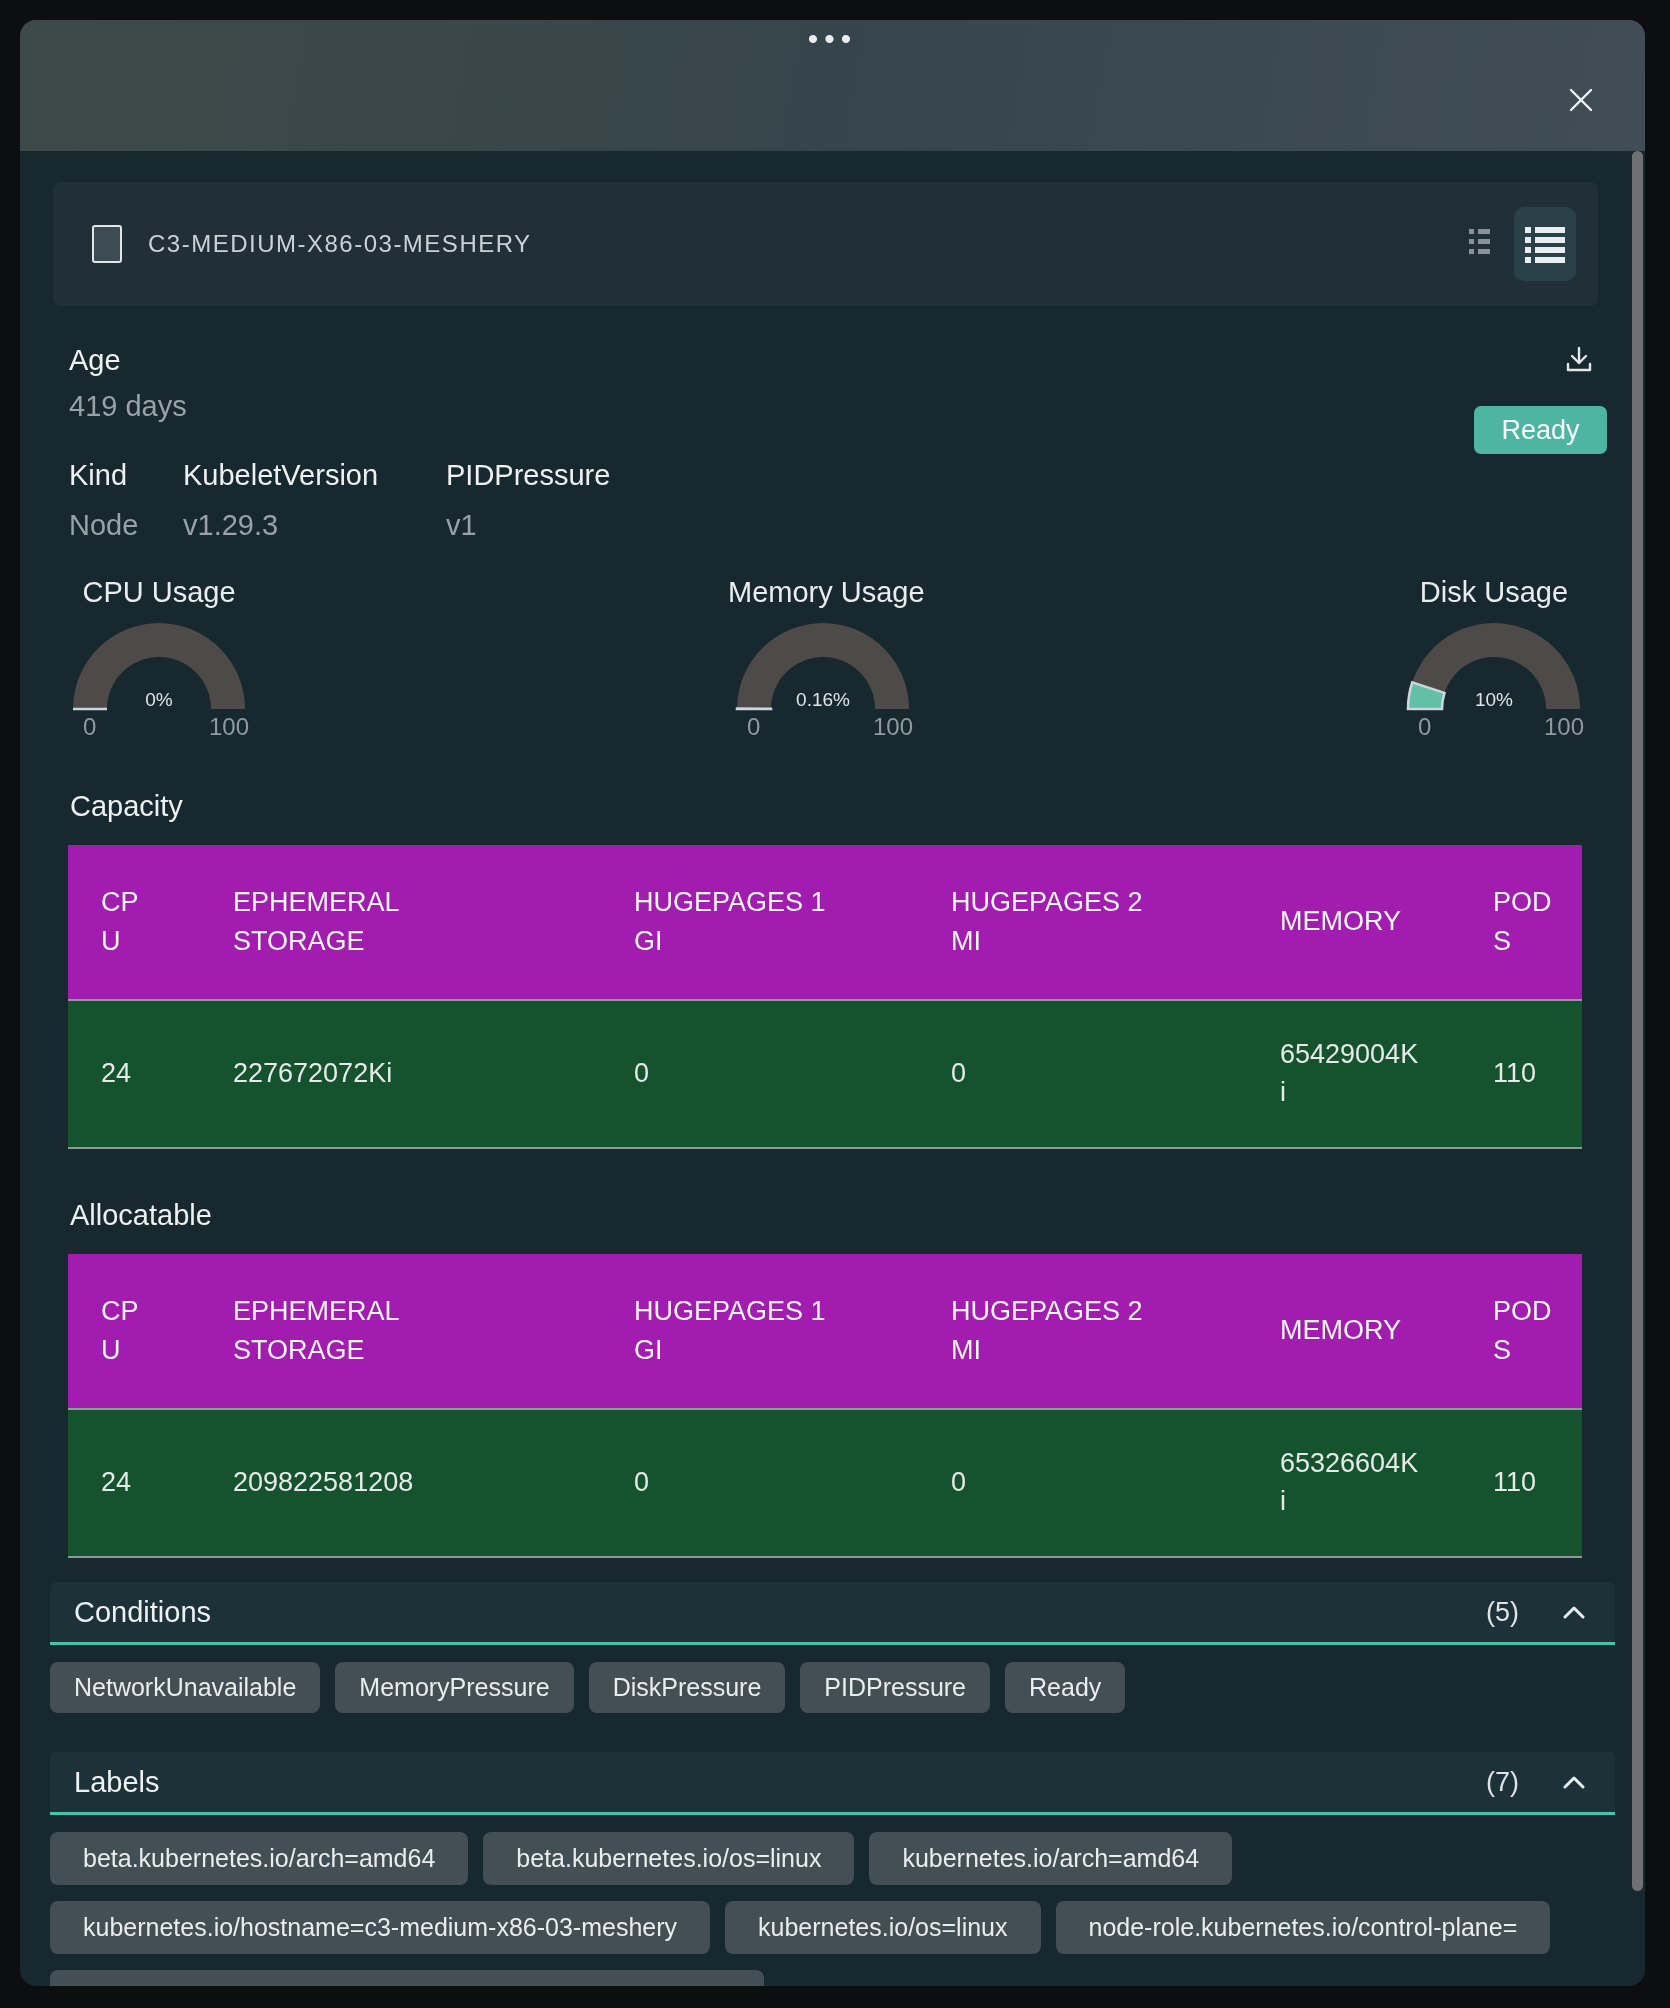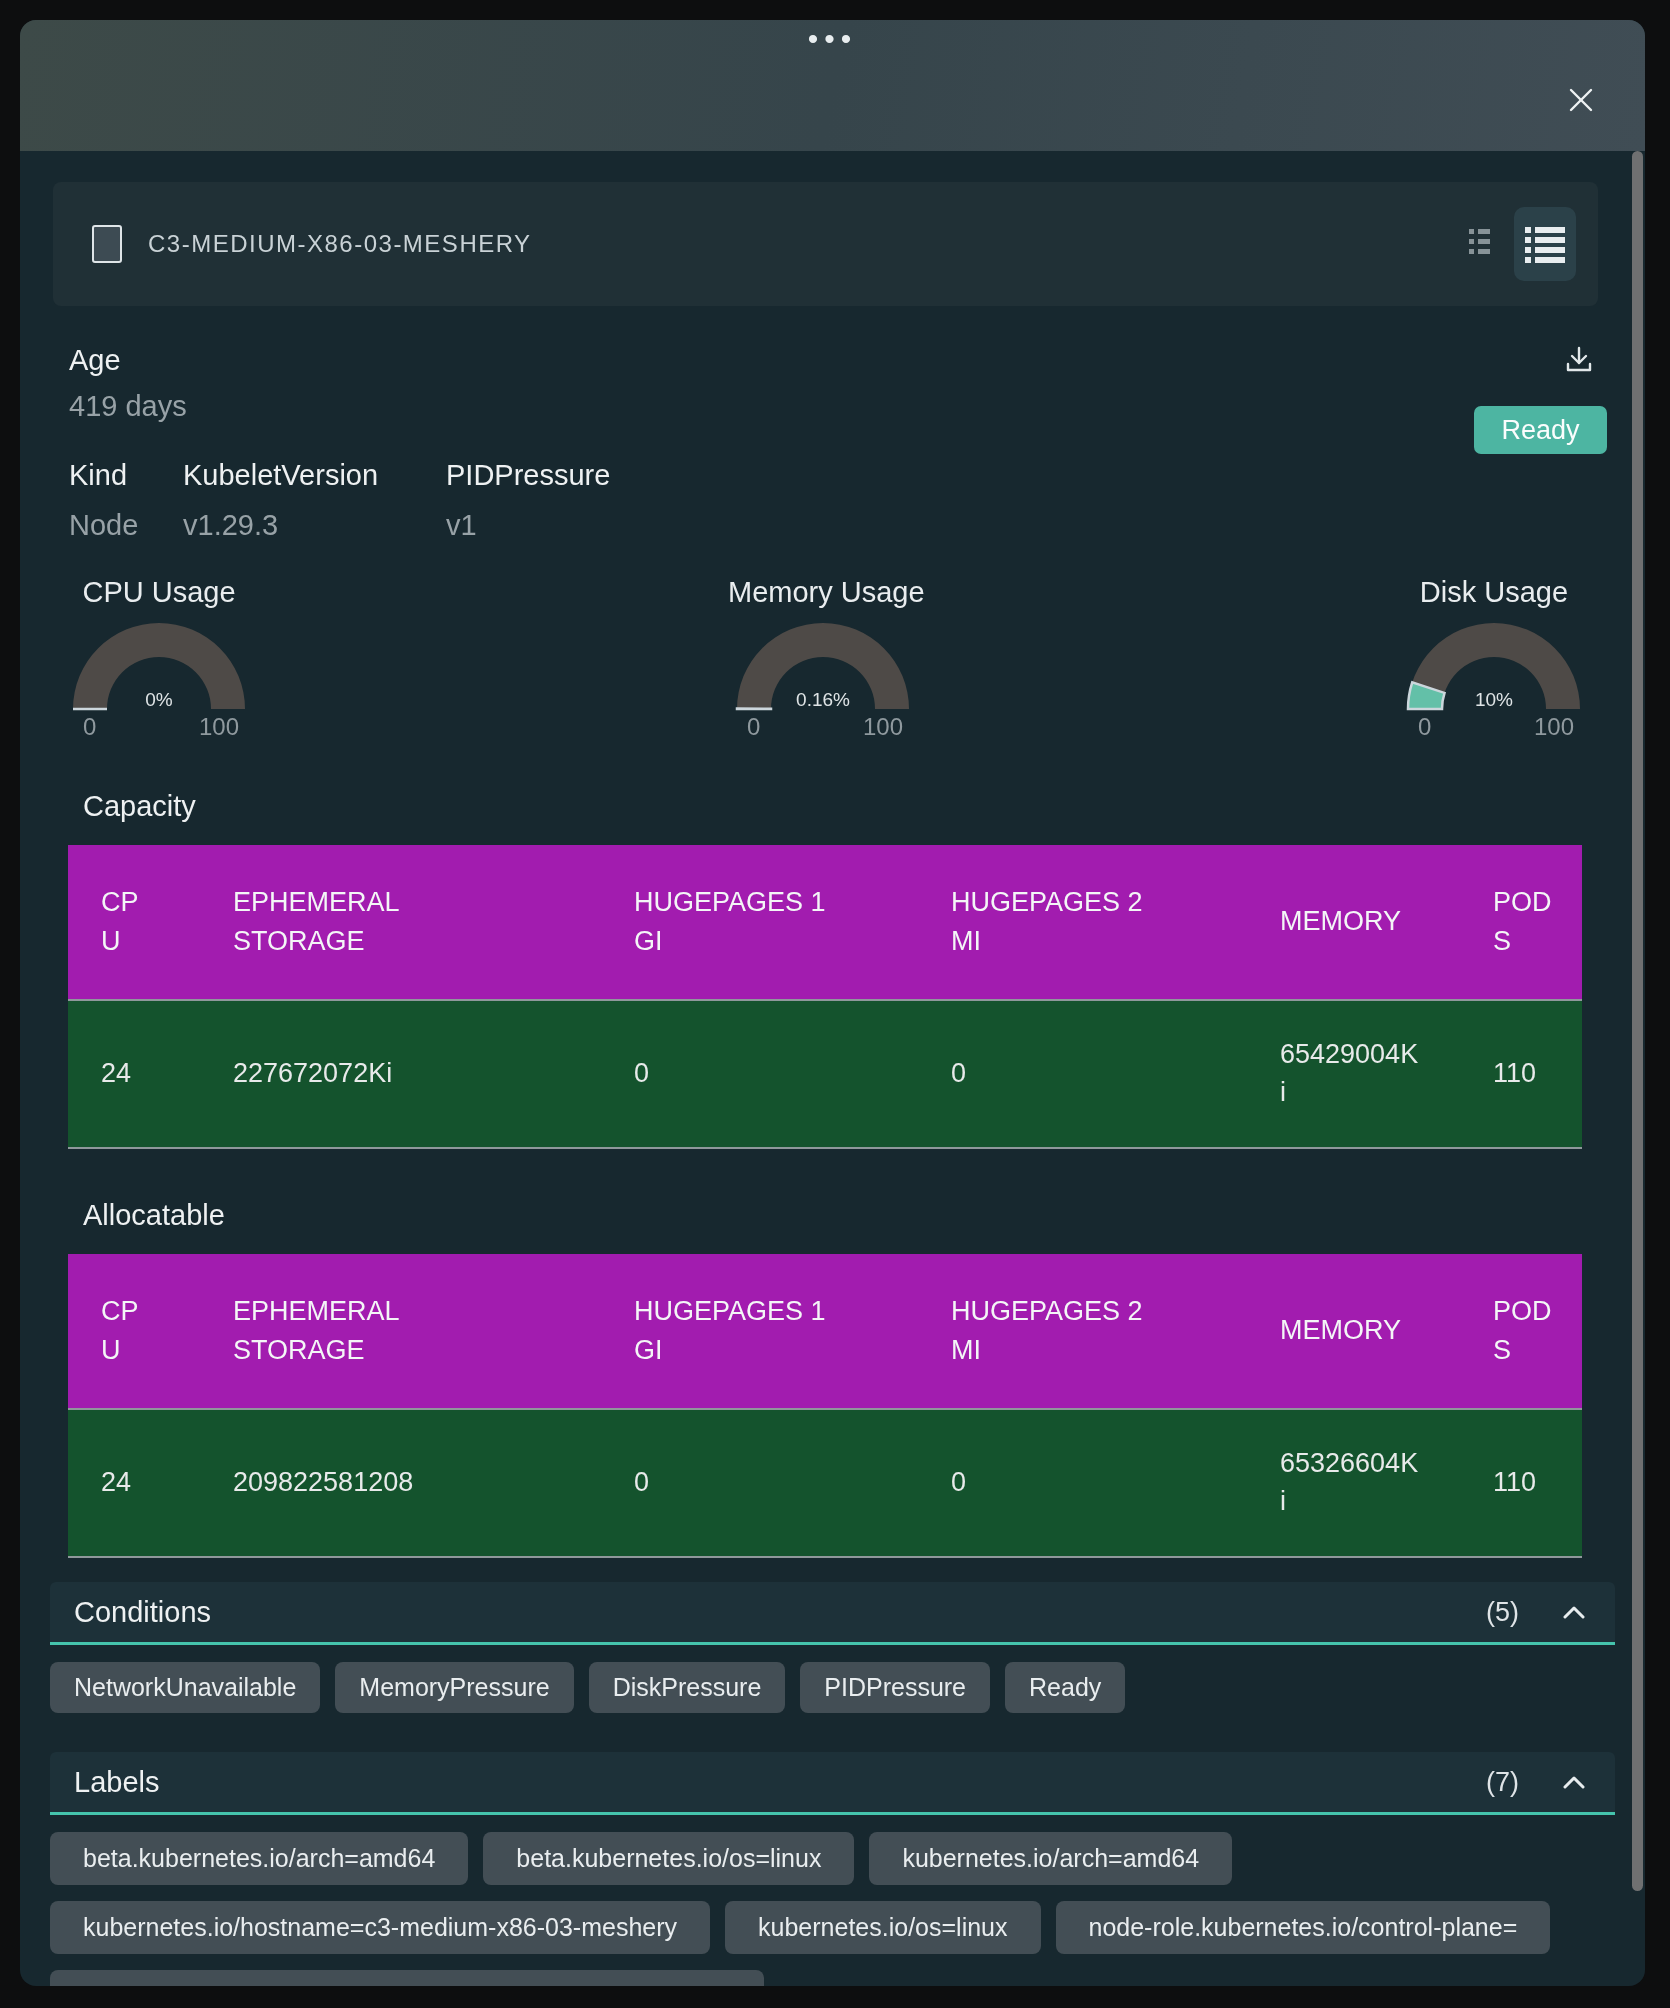--- a/index.html
+++ b/index.html
@@ -55,24 +55,24 @@
   
   .gauges { display:flex; margin-top:34px; padding-left:14px; height:168px; }
   .gauge-block { width:190px; position:relative; flex:0 0 auto; }
   .gauge-block.g1 { margin-left:474px; } .gauge-block.g2 { margin-left:481px; }
   .gauge-title { color:#e9edef; font-size:29px; text-align:center; white-space:nowrap; }
   .gauge-wrap { position:relative; width:180px; height:96px; margin:8px auto 0; }
   .gauge-svg { position:absolute; left:0; top:0; }
   .gauge-value { position:absolute; left:0; right:0; bottom:2px; text-align:center;
                  color:#dfe4e6; font-size:19px; }
   .gauge-min, .gauge-max { position:absolute; top:96px; color:#8f999e; font-size:24px; }
-  .gauge-min { left:14px; } .gauge-max { right:10px; }
-
-  
-  .section-title { color:#eef1f2; font-size:29px; margin-left:33px; }
+  .gauge-min { left:14px; } .gauge-max { right:0; }
+
+  
+  .section-title { color:#eef1f2; font-size:29px; margin-left:20px; }
   .cap-title { margin-top:46px; } .alloc-title { margin-top:50px; }
   .k8s-table { margin-top:22px; margin-left:18px; width:1514px; }
   .thead, .trow { display:grid; grid-template-columns:132px 401px 317px 329px 213px 122px; }
   .thead { background:#a21caf; min-height:154px; }
   .trow  { background:#14532d; min-height:150px;
            border-top:2px solid #8f989b; border-bottom:2px solid #8f989b; }
   .cell { display:flex; align-items:center; padding-left:33px; padding-right:6px; }
   .th-text { color:#f4f6f7; font-size:27px; line-height:1.45; display:inline-block; }
   .td-text { color:#e8eaea; font-size:27px; line-height:1.4; display:inline-block; }
   .c0 .th-text { max-width:42px; word-break:break-all; }

